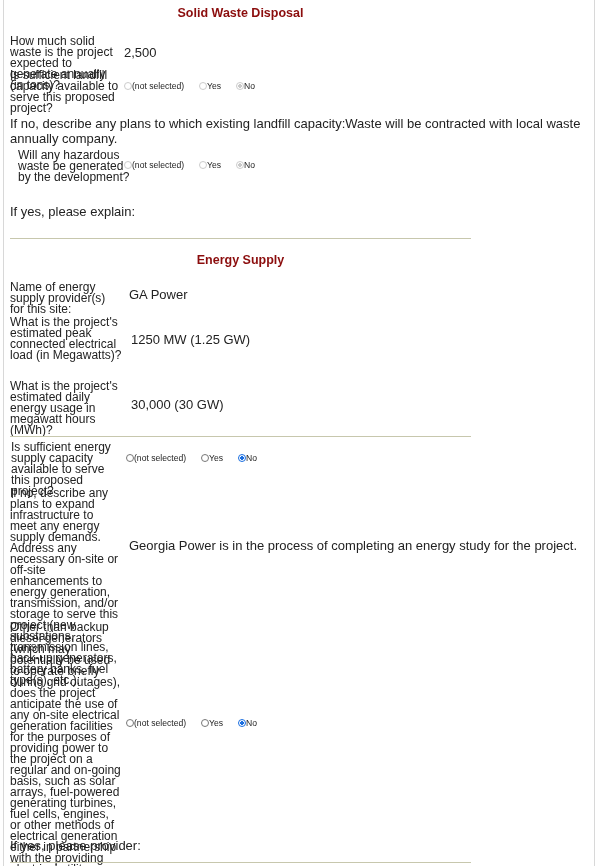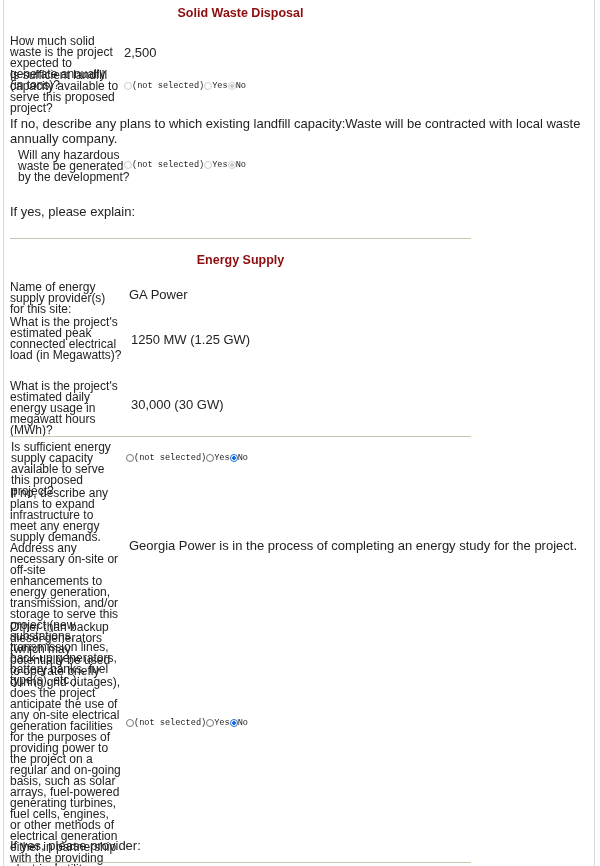--- a/index.html
+++ b/index.html
@@ -10,21 +10,21 @@
   .abs { position:absolute; }
   .title { color:#8b0d0d; font-weight:bold; font-size:12.5px; text-align:center; }
   .q { width:112px; line-height:11px; font-size:12px; }
   .ans { font-size:13px; }
   .divider { position:absolute; left:10px; width:461px; height:1px; background:#c7c7ad; }
   .radios { display:flex; align-items:center; font-size:8.6px; }
   .rb { width:8px; height:8px; border-radius:50%; border:1px solid #777; box-sizing:border-box; display:inline-block; background:#fff; }
   .rb.sel { border:1px solid #1a6ee0; background:radial-gradient(circle, #1a6ee0 0 45%, #fff 50% 100%); }
   .radios.disabled .rb { border-color:#ccc; }
   .radios.disabled .rb.sel { background:radial-gradient(circle, #c9c9c9 0 45%, #fff 50% 100%); border-color:#ccc; }
-  .radios .lbl { margin-right:0;font-family:Liberation Mono, monospace; }
+  .radios .lbl { margin-right:15px; }
 </style>
 </head>
 <body>
 
 <div class="frame"></div>
 
 <div class="abs title" style="left:10px;top:6px;width:461px;">Solid Waste Disposal</div>
 
 <div class="abs q" style="left:10px;top:36px;">How much solid waste is the project expected to generate annually (in tons)?</div>
 <div class="abs ans" style="left:124px;top:45px;">2,500</div>

